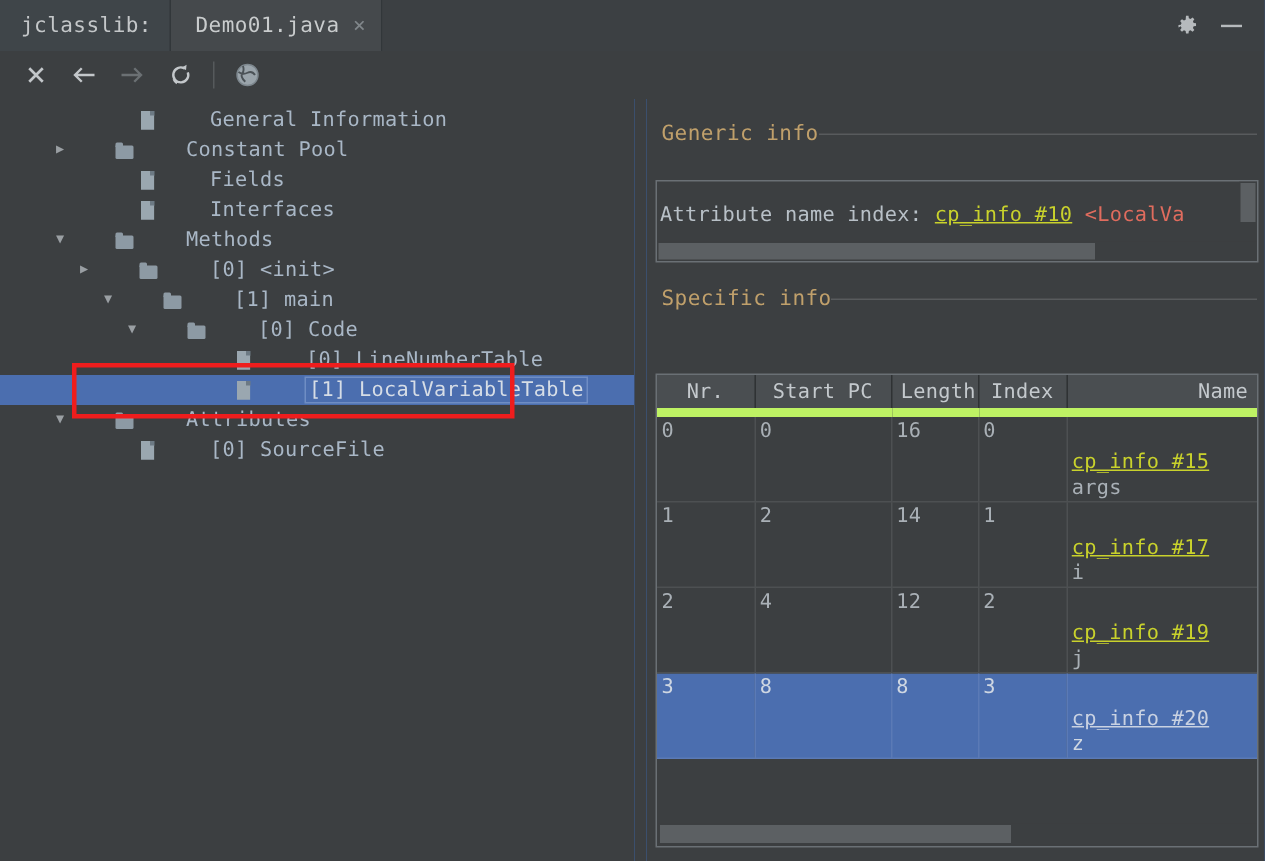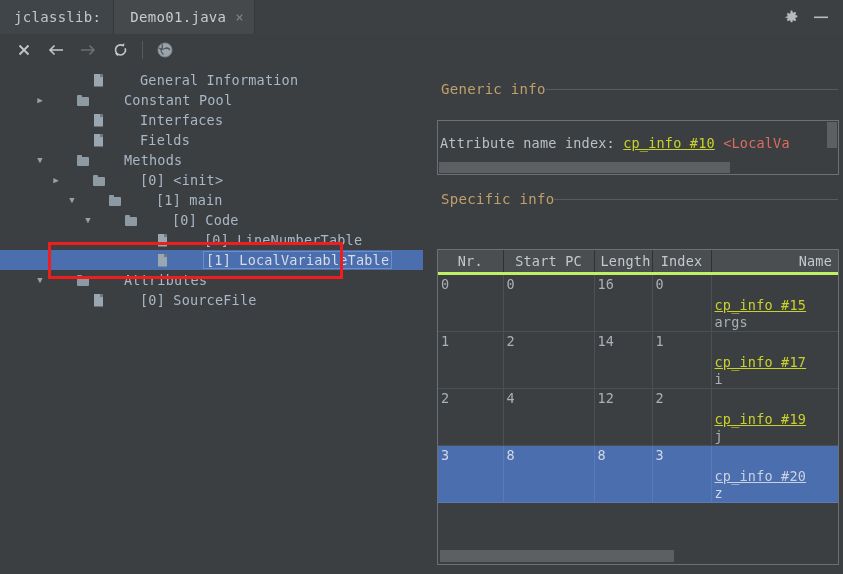--- a/index.html
+++ b/index.html
@@ -289,21 +289,21 @@
     table-layout: fixed;
     font-size: 13.5px;
   }
   table.info th {
     background: #4a4e51;
     color: #c4c9cd;
     font-weight: normal;
     font-family: "DejaVu Sans Mono", monospace;
     height: 22px;
     border-right: 1px solid #2f3234;
-    border-bottom: 3px solid #bef264;
+    border-bottom: 6px solid #bef264;
     padding: 0 6px;
     text-align: center;
     letter-spacing: .2px;
   }
   table.info th.right { text-align: right; padding-left: 39px; }
   table.info td {
     background: #3c3f41;
     color: #a9b0b6;
     height: 36px;
     vertical-align: top;
@@ -420,27 +420,27 @@
         <div class="tree-row">
           <span style="flex: 0 0 4px;"></span>
           <span class="twisty closed"></span>
           <span class="ficon folder"></span>
           <span class="tree-label">Constant Pool</span>
         </div>
         <div class="tree-row">
           <span style="flex: 0 0 20px;"></span>
           <span class="twisty "></span>
           <span class="ficon file"></span>
-          <span class="tree-label">Interfaces</span>
+          <span class="tree-label">Fields</span>
         </div>
         <div class="tree-row">
           <span style="flex: 0 0 20px;"></span>
           <span class="twisty "></span>
           <span class="ficon file"></span>
-          <span class="tree-label">Fields</span>
+          <span class="tree-label">Interfaces</span>
         </div>
         <div class="tree-row">
           <span style="flex: 0 0 4px;"></span>
           <span class="twisty open"></span>
           <span class="ficon folder"></span>
           <span class="tree-label">Methods</span>
         </div>
         <div class="tree-row">
           <span style="flex: 0 0 20px;"></span>
           <span class="twisty closed"></span>

